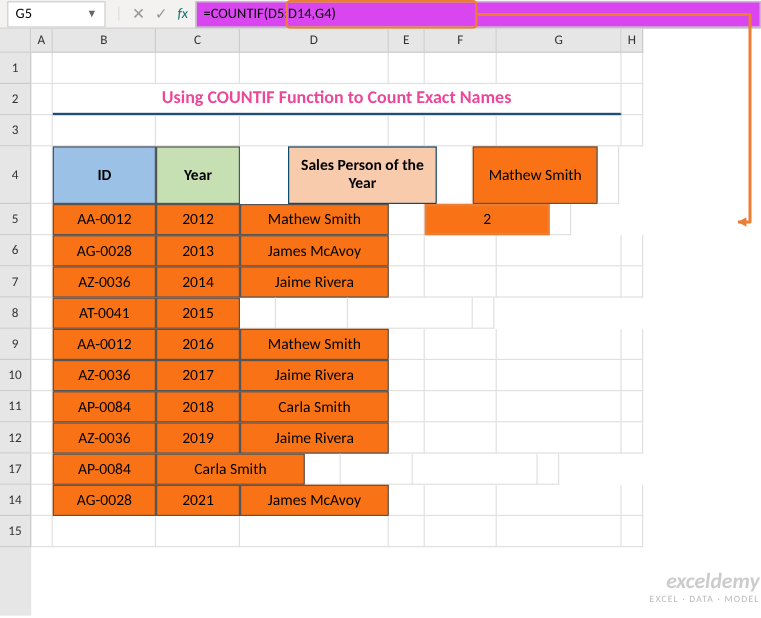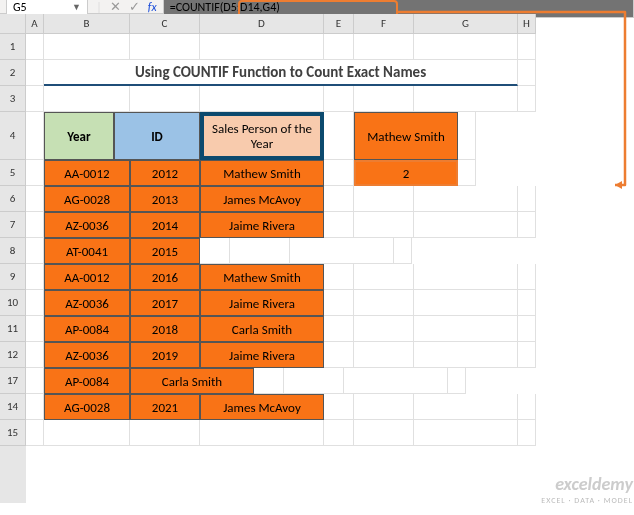--- a/index.html
+++ b/index.html
@@ -8,44 +8,44 @@
       font-size: 13px;
       background: #fff;
       width: 634px;
       height: 515px;
       overflow: hidden;
       position: relative;
     }
     .namebox-row {
       display: flex;
       align-items: center;
-      height: 14px;
+      height: 24px;
       border-bottom: 1px solid #ccc;
       background: #f3f2f1;
       justify-content: flex-end;
     }
     .name-box {
       width: 82px;
       height: 22px;
       background: #fff;
       border: 1px solid #ccc;
       margin: 0 2px 0 6px;
       display: flex;
       align-items: center;
       padding: 0 6px;
       font-size: 12px;
     }
     .name-box .dd { margin-left: auto; color: #666; font-size: 9px; }
     .fx-icons { display: flex; align-items: center; gap: 8px; padding: 0 6px; color: #999; }
-    .fx-icons .fx { font-style: italic; color: #1d4ed8; font-size: 12px; }
+    .fx-icons .fx { font-style: italic; color: #0f766e; font-size: 12px; }
     .fx-icons .sep { color: #ddd; }
     .formula-bar {
       flex: 1;
       height: 22px;
-      background: #737373;
+      background: #d946ef;
       border: 1px solid #ccc;
       display: flex;
       align-items: center;
       padding: 4px 6px;
       font-size: 12px;
       position: relative;
     }
     .formula-highlight {
       position: absolute;
       border: 2px solid #ED7D31;
@@ -112,26 +112,26 @@
       display: flex;
       align-items: center;
       justify-content: center;
       font-size: 13px;
       padding: 0 4px;
       text-align: center;
     }
     .title-cell {
       font-weight: bold;
       font-size: 15px;
-      color: #404040;
+      color: #ec4899;
       justify-content: center;
     }
     .hdr-blue { background: #9BC2E6; font-weight: bold; border: 1px solid #555; }
     .hdr-green { background: #C6E0B4; font-weight: bold; border: 1px solid #555; }
-    .hdr-orange { background: #F8CBAD; font-weight: normal; border: 4px solid #0c4a6e; }
+    .hdr-orange { background: #F8CBAD; font-weight: bold; border: 1px solid #0c4a6e; margin-left: 40px; }
     .tcell { border: 1px solid #555; background: #f97316; }
     .sel-cell { border: 2px solid #ED7D31; position: relative; }
     .arrow-path {
       position: absolute;
       pointer-events: none;
       z-index: 10;
     }
     .watermark {
       position: absolute;
       bottom: 10px;
@@ -224,22 +224,22 @@
       <div class="cell cC"></div>
       <div class="cell cD"></div>
       <div class="cell cE"></div>
       <div class="cell cF"></div>
       <div class="cell cG"></div>
       <div class="cell cH"></div>
     </div>
 
     <div class="row tall">
       <div class="cell cA"></div>
+      <div class="cell cB hdr-blue">ID</div>
       <div class="cell cC hdr-green">Year</div>
-      <div class="cell cB hdr-blue">ID</div>
       <div class="cell cD hdr-orange">Sales Person of the Year</div>
       <div class="cell cE"></div>
       <div class="cell cG tcell">Mathew Smith</div>
       <div class="cell cH"></div>
     </div>
 
     <div class="row">
       <div class="cell cA"></div>
       <div class="cell cB tcell">AA-0012</div>
       <div class="cell cC tcell">2012</div>

